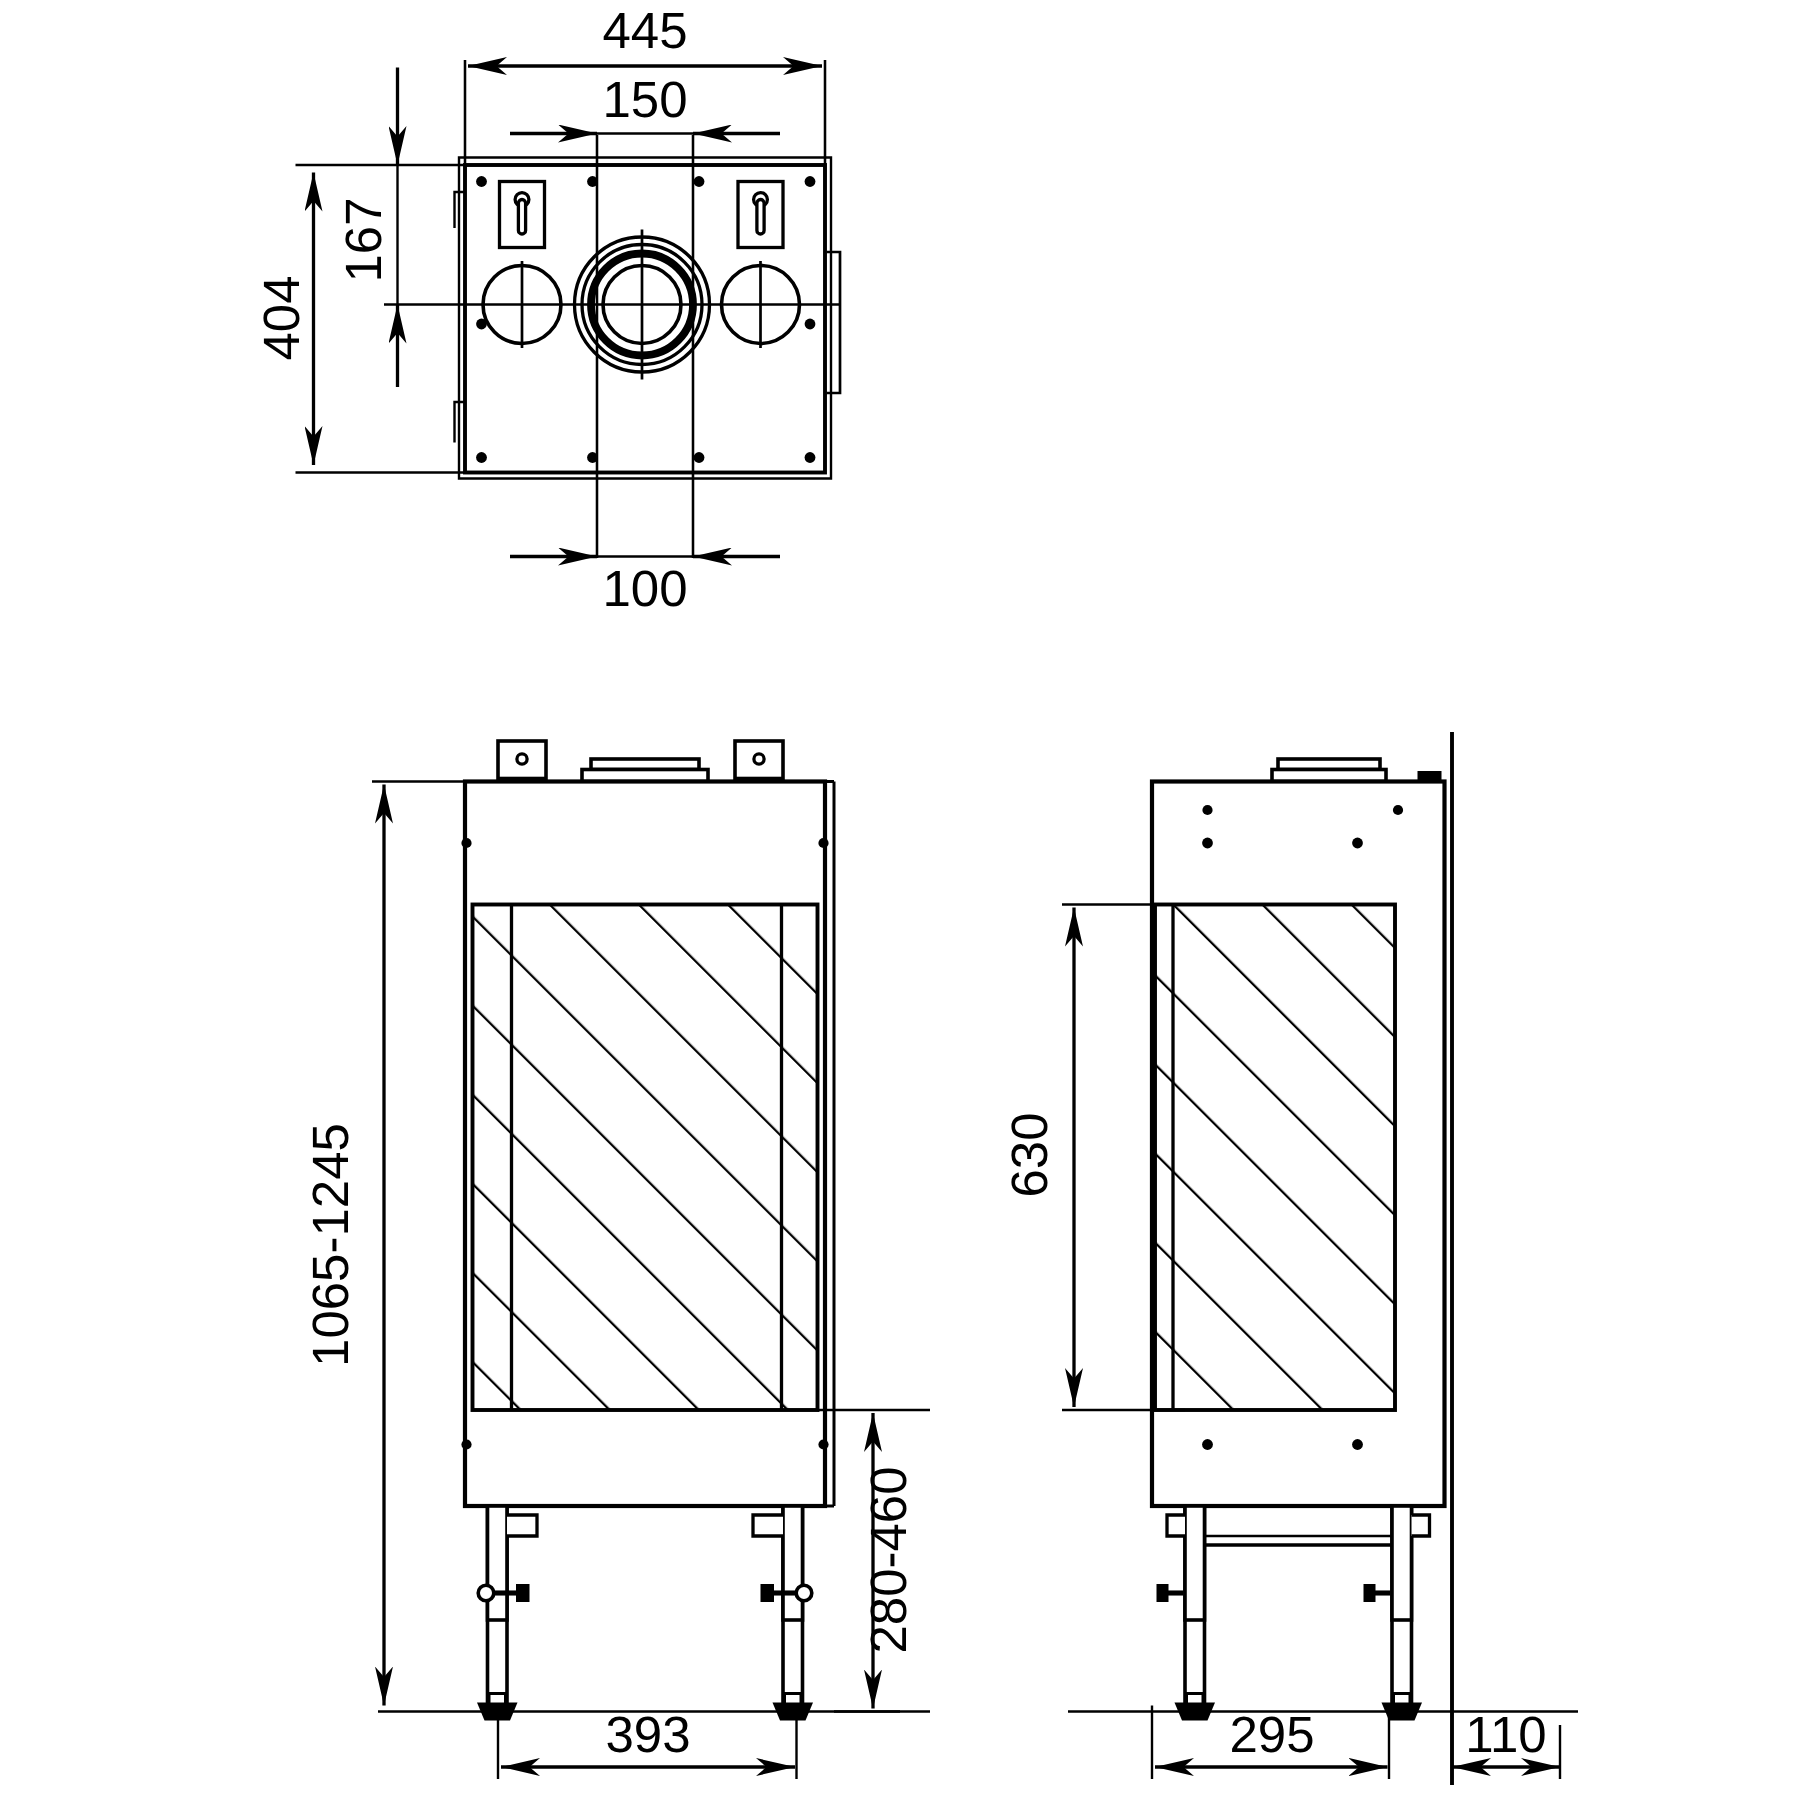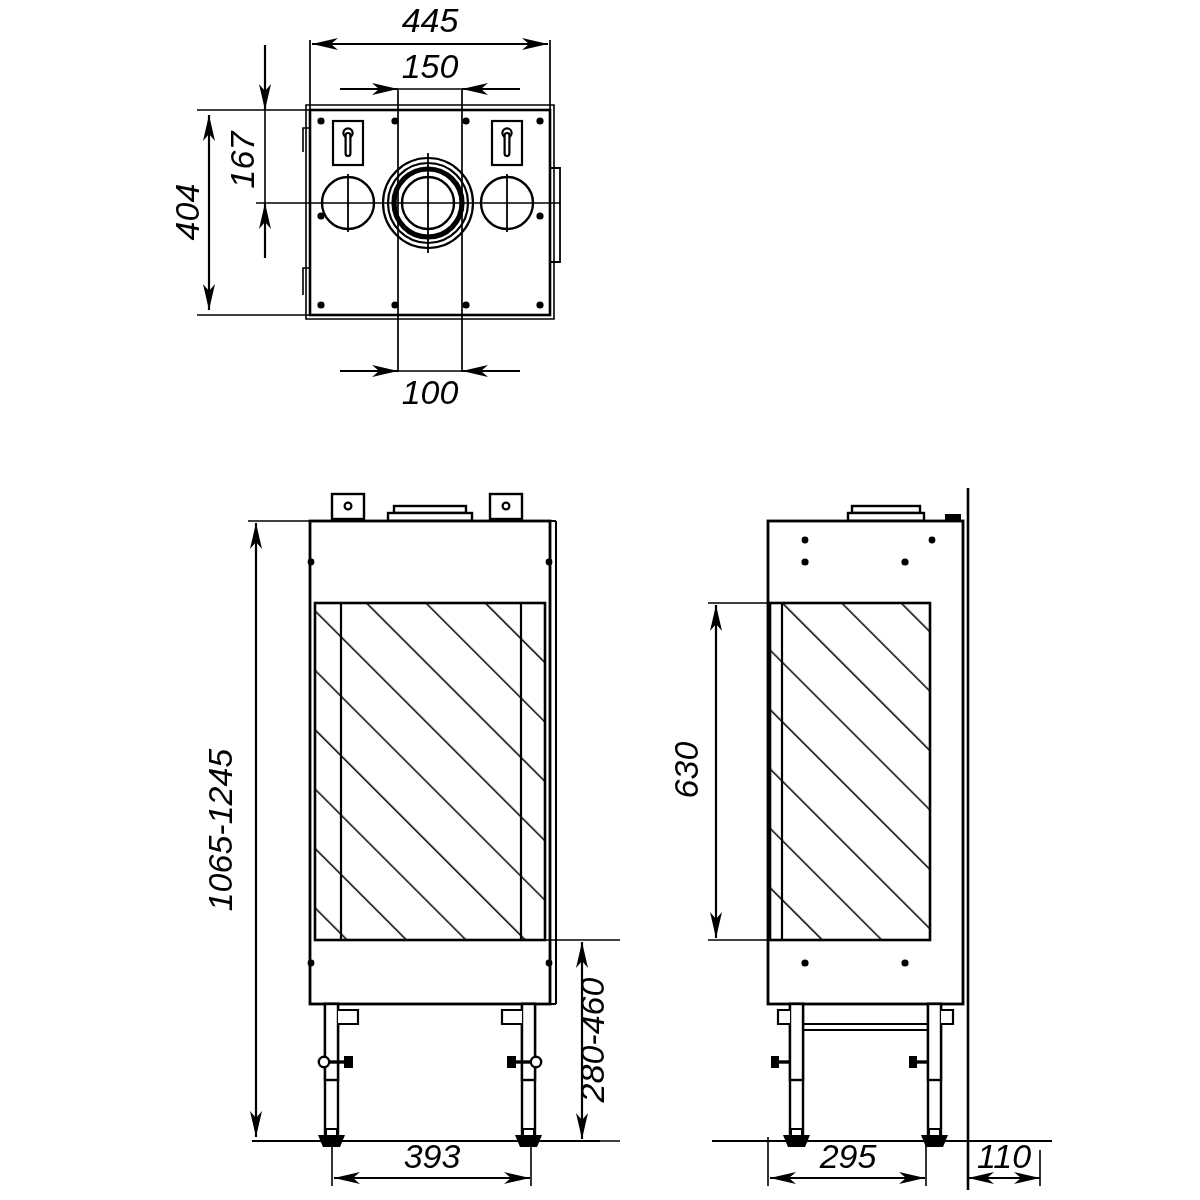--- a/index.html
+++ b/index.html
@@ -9,21 +9,20 @@
   }
   body {
     font-family: "Liberation Sans", sans-serif;
   }
   #sheet {
     position: relative;
     width: 1052px;
     height: 1200px;
     background: #ffffff;
     overflow: hidden;
-    font-style: italic;
   }
   #sheet svg {
     display: block;
   }
   .dimtext {
     font-family: "Liberation Sans", sans-serif;
     font-size: 34px;
     fill: #000000;
   }
 </style>

